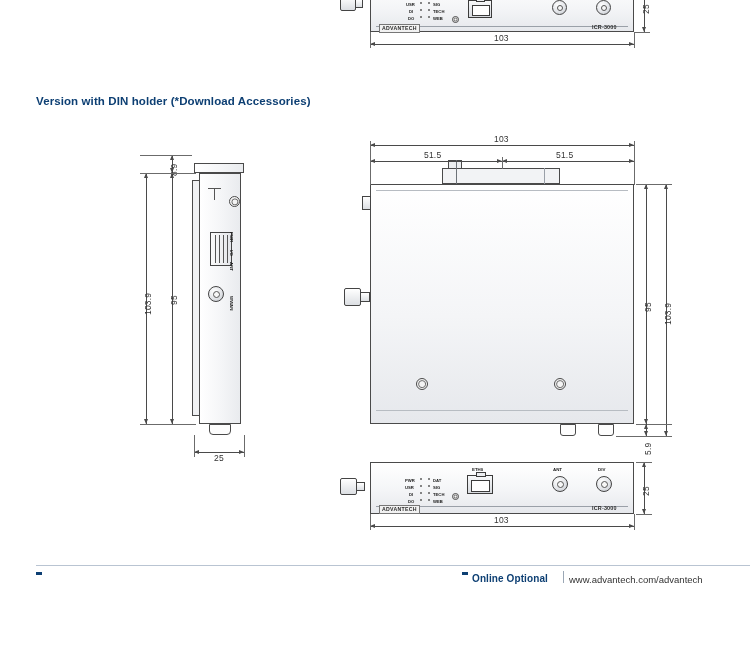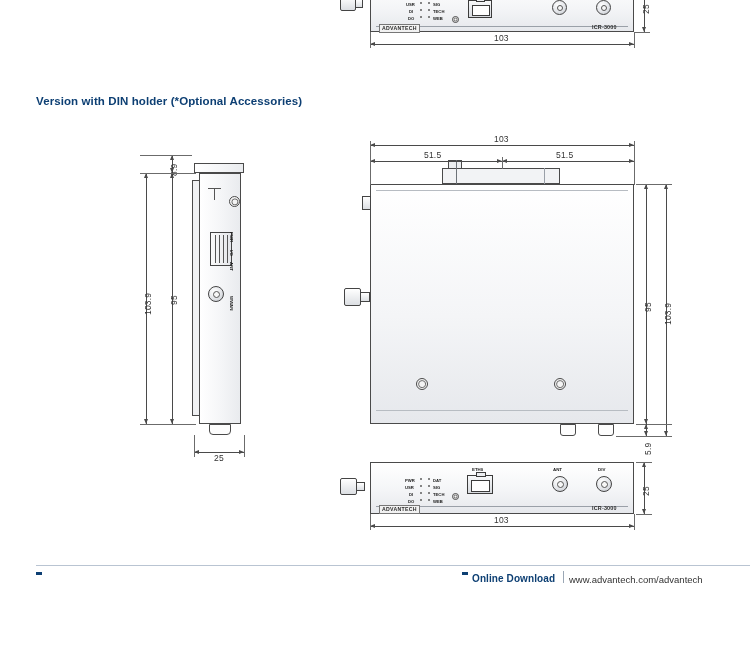--- a/index.html
+++ b/index.html
@@ -240,21 +240,21 @@
   <div class="dimline hline extline" style="left:610px; top:32px; width:16px;"></div>
   <div class="dimtext vert" style="left:617px; top:14px;">25</div>
 
   <div class="dimline hline" style="left:346px; top:44px; width:264px;"></div>
   <div class="arrowL" style="left:346px; top:42px;"></div>
   <div class="arrowR" style="left:605px; top:42px;"></div>
   <div class="dimline vline extline" style="left:346px; top:32px; height:16px;"></div>
   <div class="dimline vline extline" style="left:610px; top:32px; height:16px;"></div>
   <div class="dimtext" style="left:470px; top:33px;">103</div>
 
-  <div class="section-title" style="left:12px; top:95px;">Version with DIN holder (*Optional Accessories)</div>
+  <div class="section-title" style="left:12px; top:95px;">Version with DIN holder (*Download Accessories)</div>
 
   <div class="dev-body gradv" style="left:170px; top:163px; width:50px; height:10px;"></div>
 
   <div class="dev-body gradv" style="left:175px; top:173px; width:42px; height:251px;"></div>
 
   <div class="dev-body" style="left:168px; top:180px; width:8px; height:236px; background:#f0f1f3;"></div>
 
   <div class="dimline vline" style="left:190px; top:188px; height:12px; background:#555;"></div>
   <div class="dimline hline" style="left:184px; top:188px; width:13px; background:#555;"></div>
 
@@ -415,17 +415,17 @@
   <div class="dimline hline" style="left:346px; top:526px; width:264px;"></div>
   <div class="arrowL" style="left:346px; top:524px;"></div>
   <div class="arrowR" style="left:605px; top:524px;"></div>
   <div class="dimline vline extline" style="left:346px; top:514px; height:16px;"></div>
   <div class="dimline vline extline" style="left:610px; top:514px; height:16px;"></div>
   <div class="dimtext" style="left:470px; top:515px;">103</div>
 
   <div class="footer-rule" style="top:565px;"></div>
   <div class="footer-bar" style="left:12px; top:572px; width:6px;"></div>
   <div class="footer-bar" style="left:438px; top:572px; width:6px;"></div>
-  <div class="footer-text" style="left:448px; top:573px;">Online Download</div>
+  <div class="footer-text" style="left:448px; top:573px;">Online Optional</div>
   <div class="footer-url-box" style="left:539px; top:571px;"></div>
   <a class="footer-url" href="#" style="left:545px; top:574px; text-decoration:none;">www.advantech.com/advantech</a>
 
 </div>
 
 </body></html>

